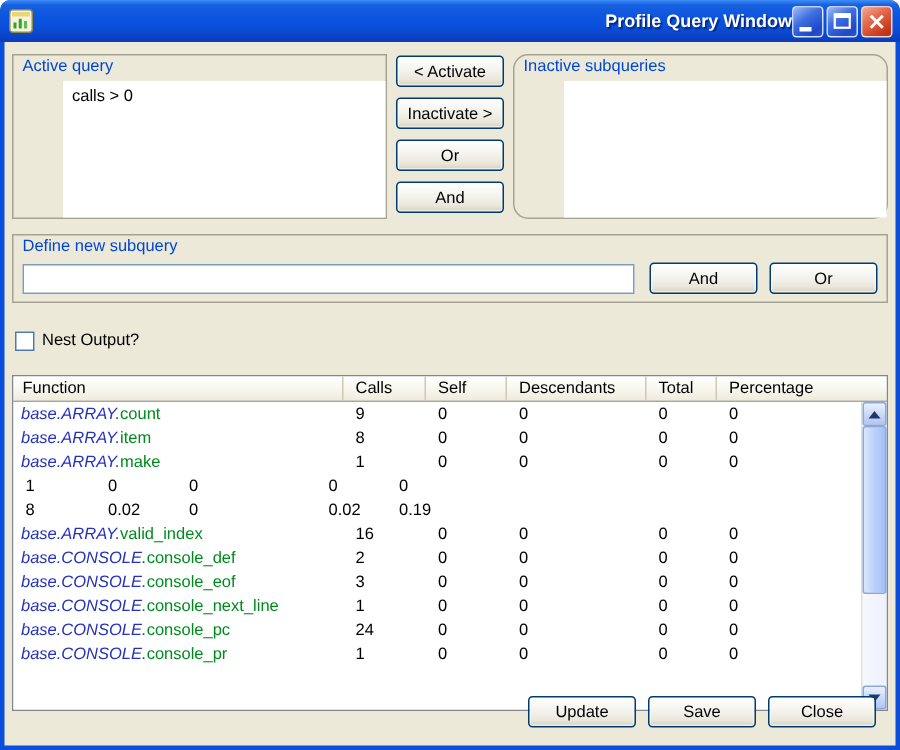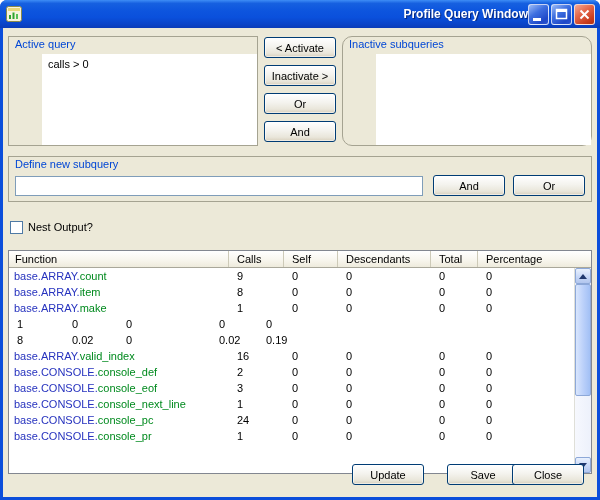--- a/index.html
+++ b/index.html
@@ -86,21 +86,21 @@
   .c2 { width:54px; }
   .c3 { width:93px; }
   .c4 { width:47px; }
   .c5 { flex:1; }
 
   .tbody-wrap { position:absolute; left:0; right:0; top:17px; bottom:0; display:flex; }
   .rows { flex:1; overflow:hidden; background:#fff; }
   .trow { height:16px; display:flex; }
   .cell { height:16px; line-height:16px; padding-left:8px; white-space:nowrap; overflow:hidden; }
   .cell.c0 { padding-left:5px; }
-  .fnq { color:#2632BE; }
+  .fnq { color:#2632BE;font-style:italic; }
   .fnf { color:#008A1E; }
 
   
   .sb { width:17px; flex:none; display:flex; flex-direction:column;
     background:linear-gradient(90deg,#F6F8FE,#EDF1FB); border-left:1px solid #DFDFD8; }
   .sb-btn { height:16px; flex:none; display:flex; align-items:center; justify-content:center;
     background:linear-gradient(180deg,#E9F1FE,#C8D8F7 55%,#B2C6EE);
     border:1px solid #8DA8D8; border-radius:2px; padding:0; cursor:default; }
   .sb-track { flex:1; position:relative; }
   .sb-thumb { position:absolute; left:0; right:0; top:0; height:112px;
@@ -113,21 +113,21 @@
   #btn-activate { left:261px; top:9px; }
   #btn-inactivate { left:261px; top:37px; }
   #btn-or { left:261px; top:65px; }
   #btn-and { left:261px; top:93px; }
   #group-active { left:5px; top:8px; width:250px; height:110px; }
   #group-inactive { left:339px; top:8px; width:250px; height:110px;border-radius:10px; }
   #group-define { left:5px; top:128px; width:584px; height:46px; }
   #btn-sub-and { left:424px; top:18px; }
   #btn-sub-or { left:504px; top:18px; }
   #btn-update { left:349px; top:436px; }
-  #btn-save { left:444px; top:436px; }
+  #btn-save { left:429px; top:436px; }
   #btn-close { left:509px; top:436px; }
 </style>
 </head>
 <body>
 
 <div class="window">
 
   <div class="titlebar">
     <svg class="tb-icon" viewBox="0 0 16 16">
       <rect x="0.5" y="0.5" width="15" height="15" rx="2" fill="#F7F3DD" stroke="#8A8A4A"></rect>

